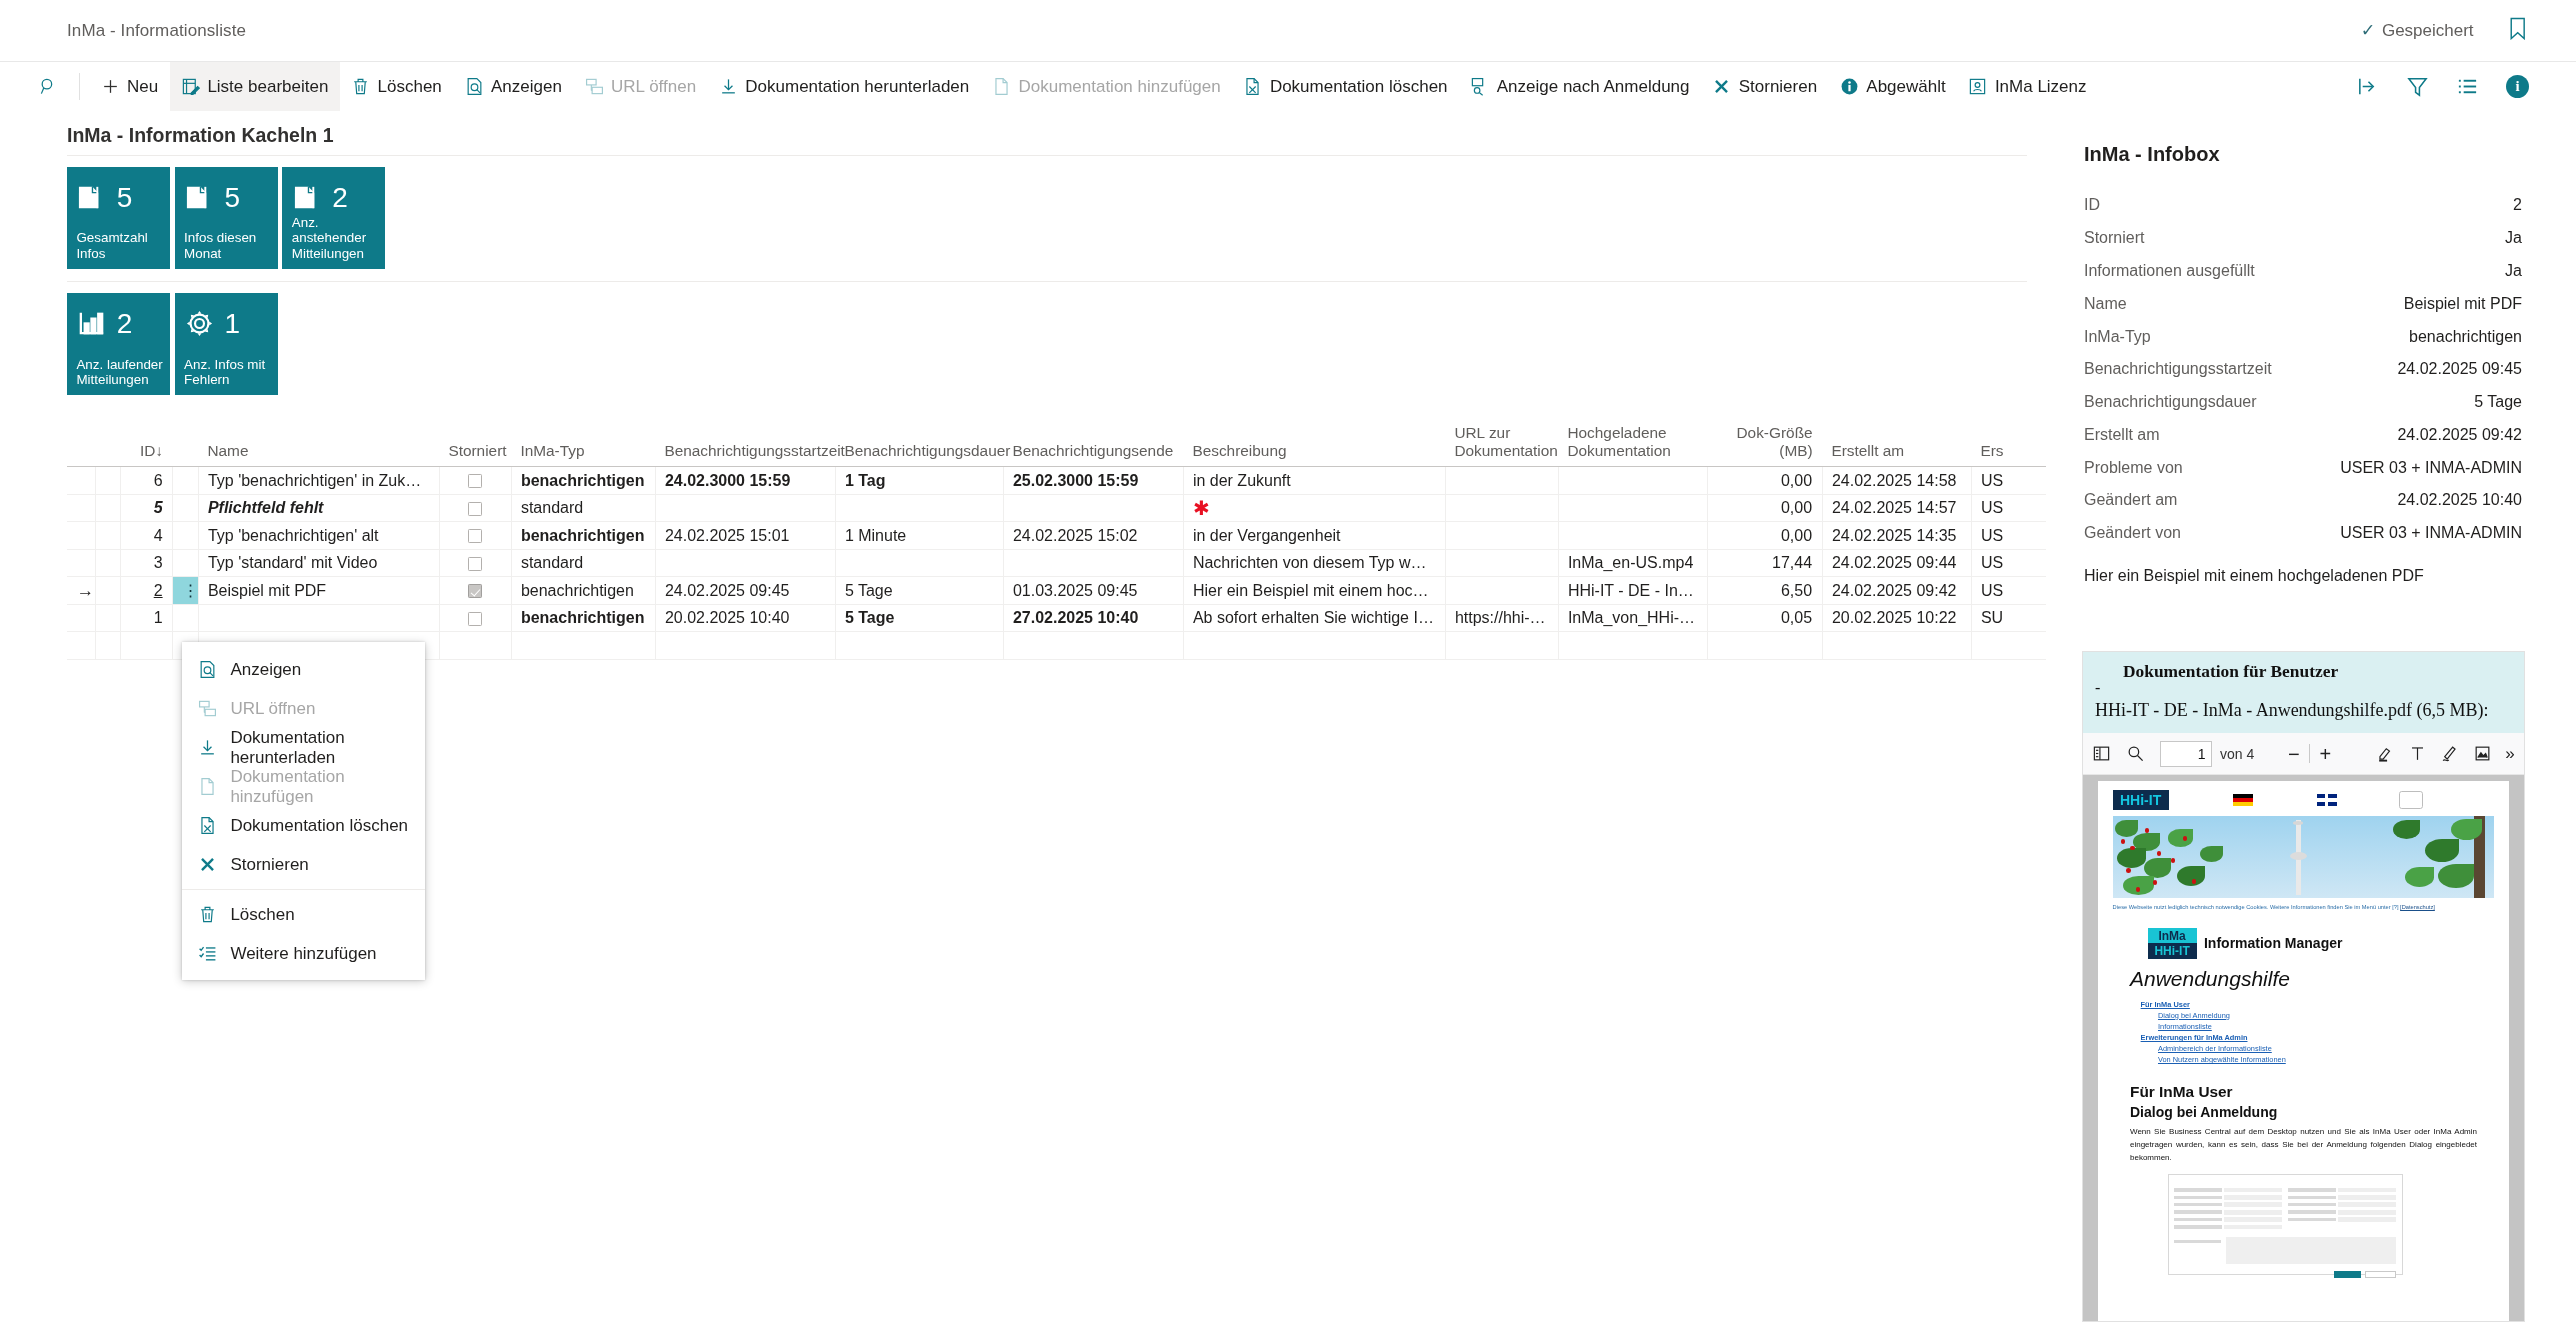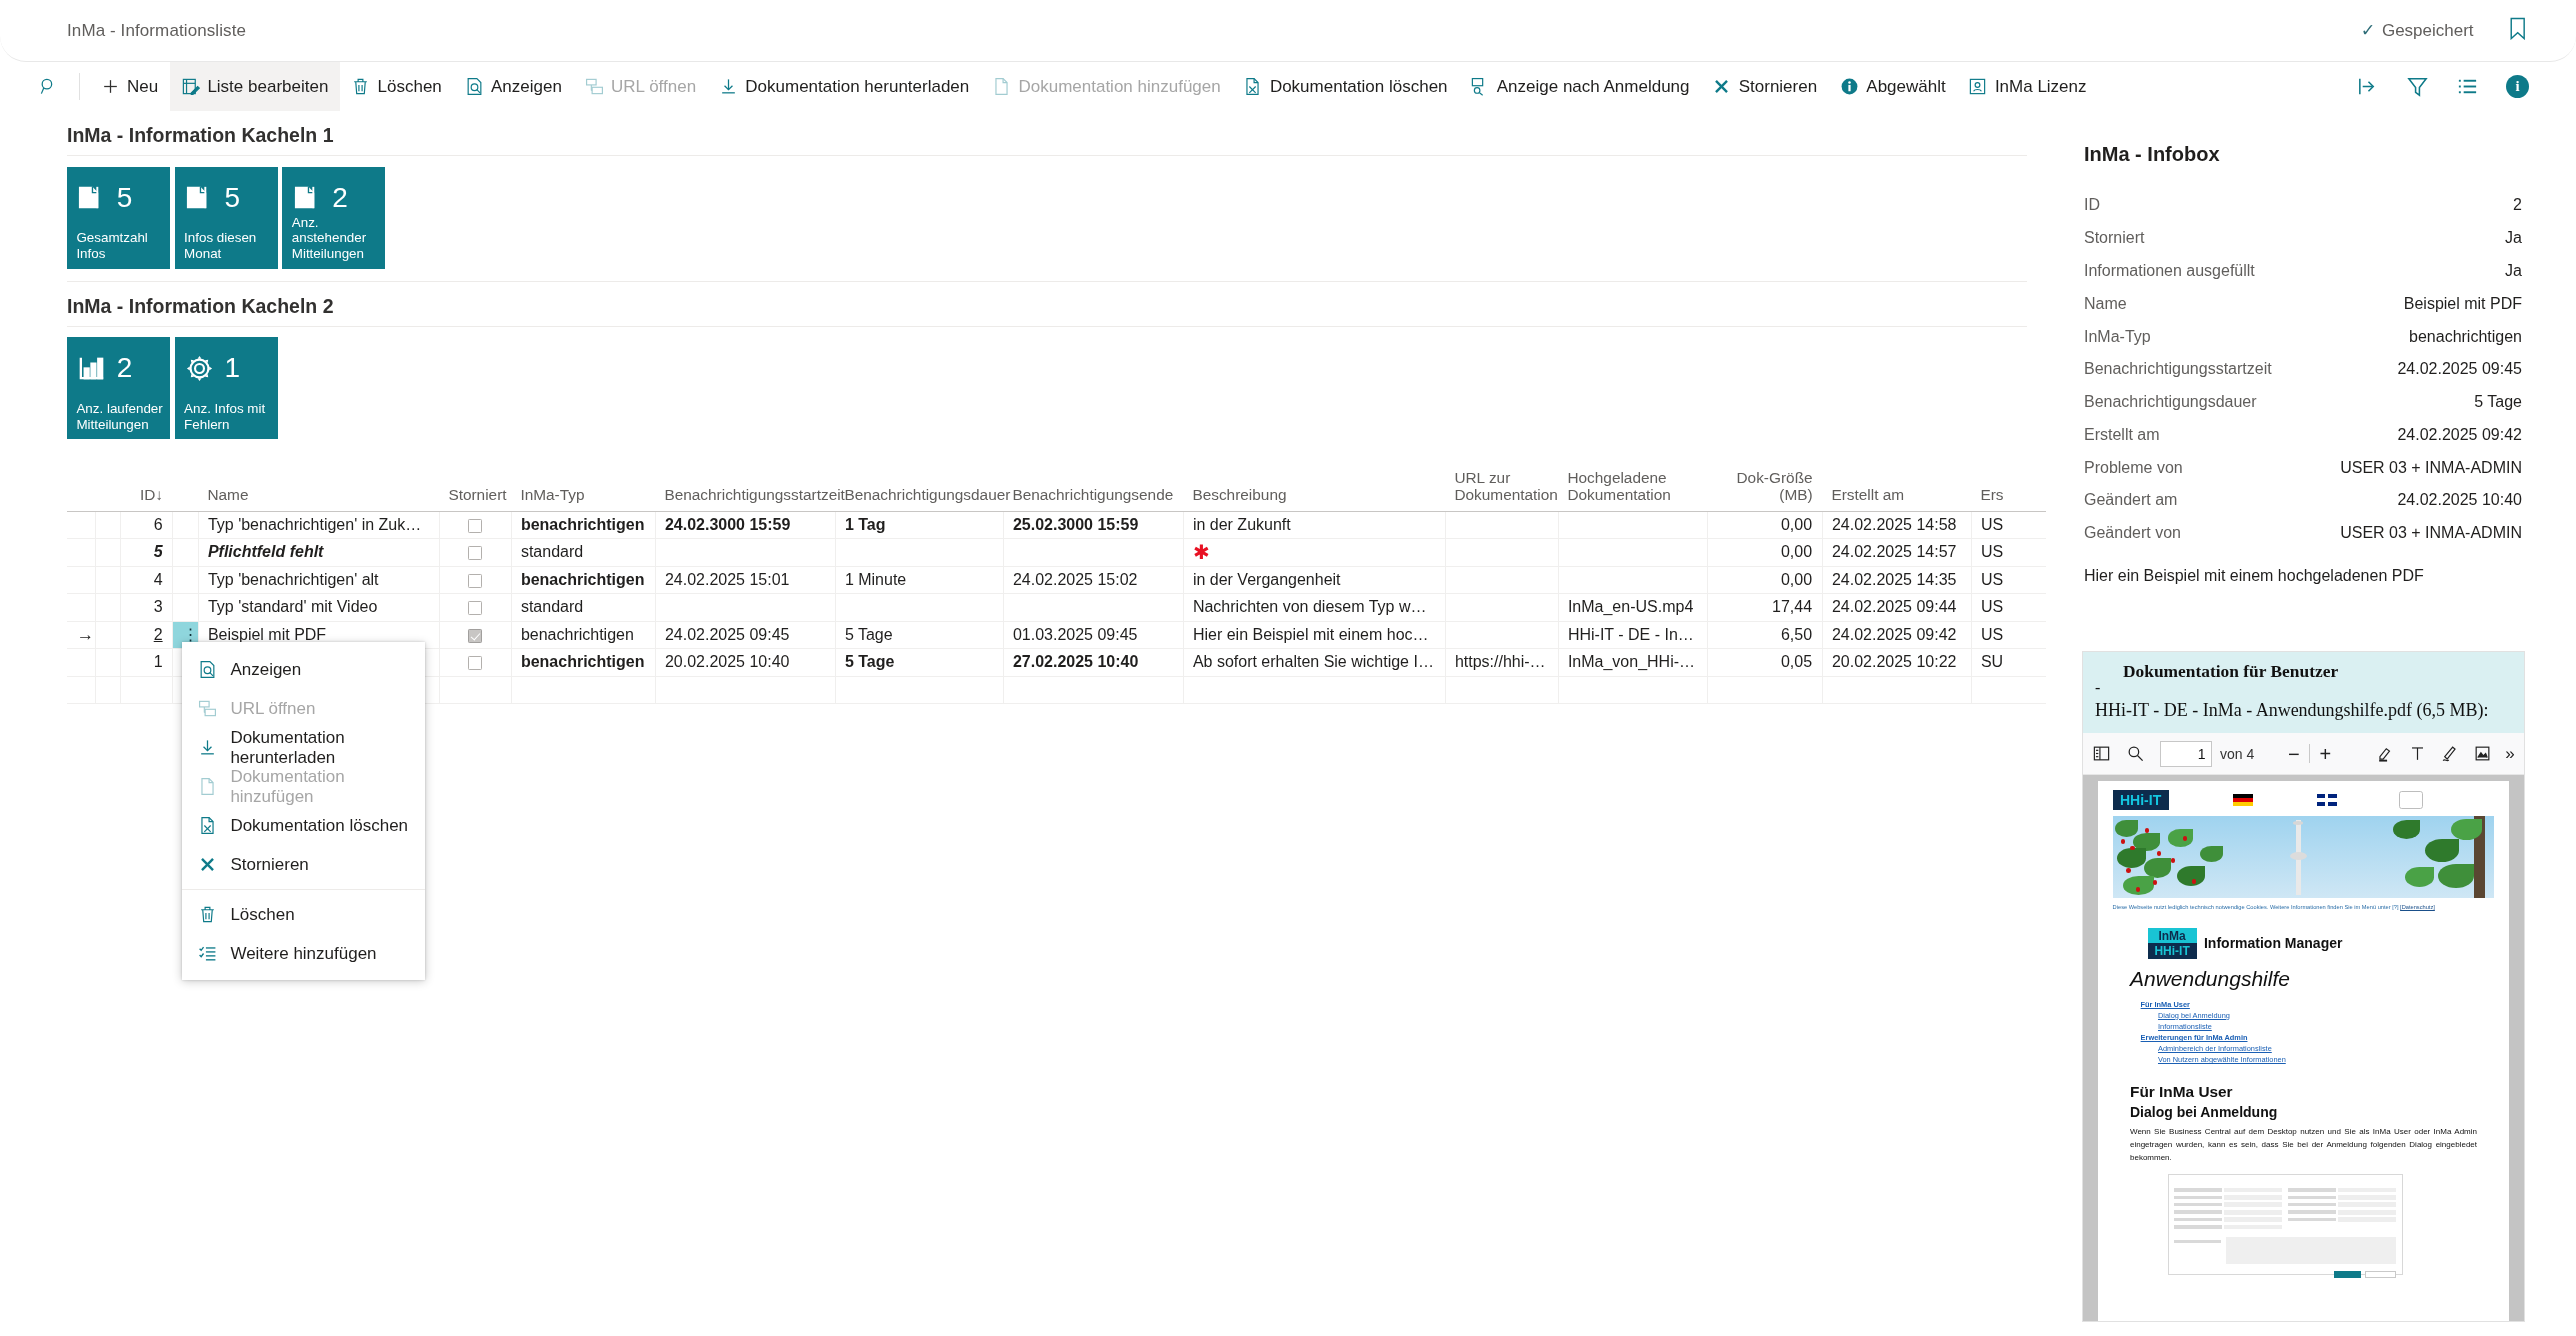--- a/index.html
+++ b/index.html
@@ -10,21 +10,21 @@
     font-family: "Liberation Sans", sans-serif;
     font-size: 17px;
     color: #323130;
     overflow: hidden;
     position: relative;
   }
   
   #topbar {
     position:absolute; left:0; top:0; width:2576px; height:62px;
     background:#ffffff; border-bottom:0.7px solid #e8e8e8;
-    display:flex; align-items:center;border-radius:26px;
+    display:flex; align-items:center;
   }
   #breadcrumb {
     margin-left:67px; font-size:17px; color:#605e5c; letter-spacing:0.1px;
   }
   #topbar-right {
     margin-left:auto; margin-right:50px; display:flex; align-items:center; gap:35px;
   }
   .saved-wrap { display:flex; align-items:center; gap:6.7px; color:#605e5c; font-size:17px;}
   .check-glyph { color:#2e6d78; font-size:17.4px; line-height:1; }
   .bookmark-ico { width:17.4px; height:23px; }
@@ -404,21 +404,20 @@
           <path d="M17 5v6h6" fill="none" stroke="#0e7a89" stroke-width="1.4"></path>
           <rect x="21" y="5" width="2" height="22" fill="#ffffff"></rect>
         </svg>
         <span class="tile-num">2</span>
       </div>
       <div class="tile-label">Anz. anstehender Mitteilungen</div>
     </div>
   </div>
 
   <div class="section-rule" style="margin-top:12px"></div>
-  <div class="section-title">InMa - Information Kacheln 2</div>
   <div class="section-rule"></div>
   <div class="tiles">
     <div class="tile">
       <div class="tile-top">
         <svg class="tile-ico" viewBox="0 0 32 32" fill="none" stroke="#fff" stroke-width="2.4">
           <polyline points="5,5 5,26 28,26"></polyline>
           <rect x="9" y="16" width="4" height="10" fill="#fff"></rect>
           <rect x="16" y="11" width="4" height="15" fill="#fff"></rect>
           <rect x="23" y="6" width="4" height="20" fill="#fff"></rect>
         </svg>

